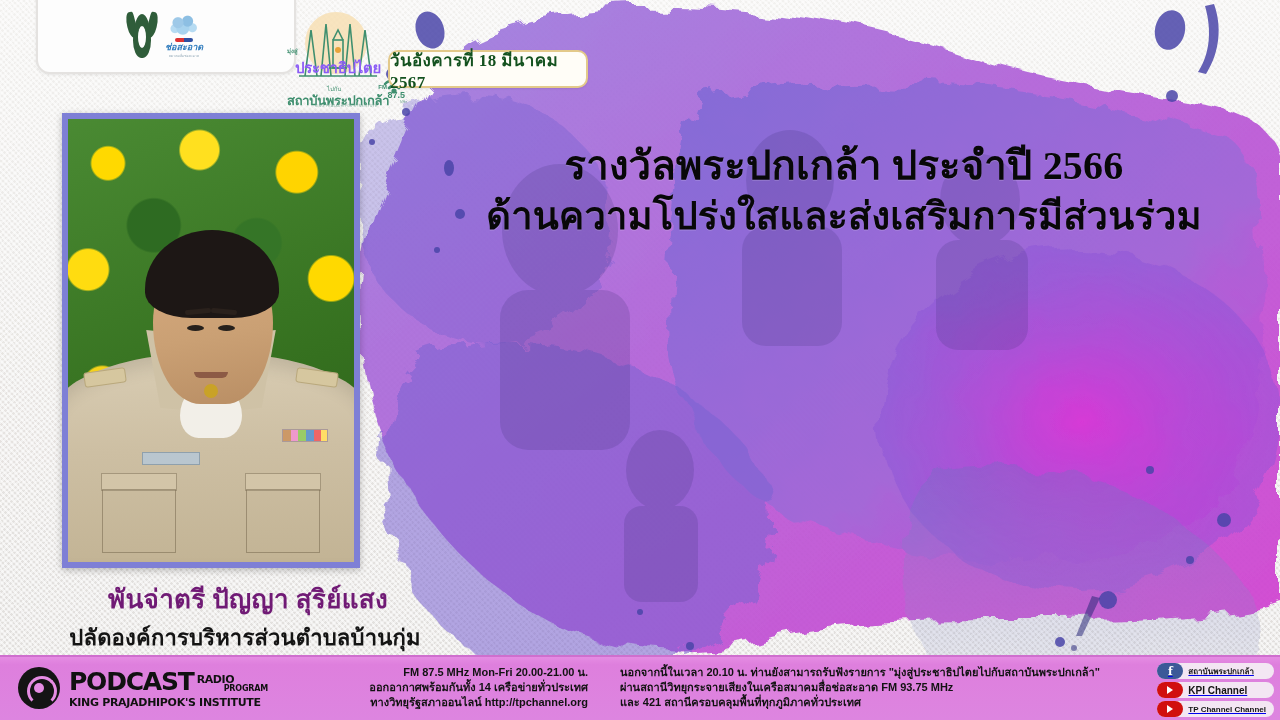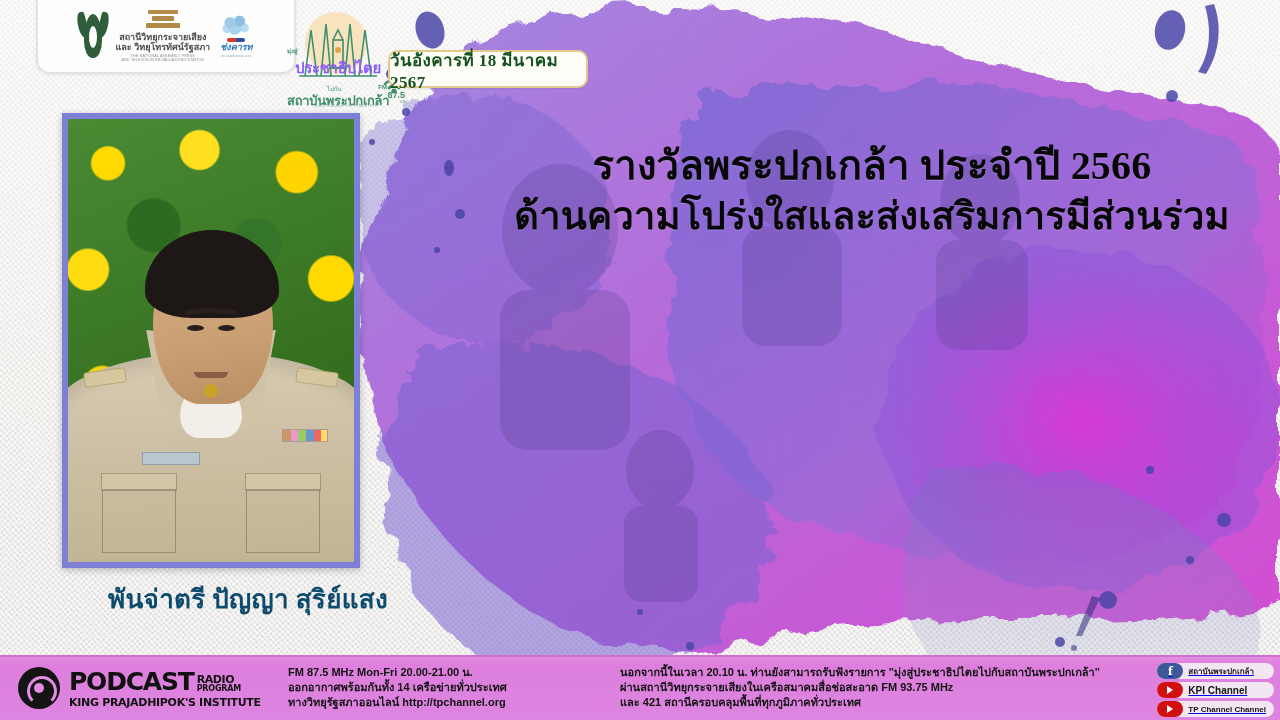--- a/index.html
+++ b/index.html
@@ -165,31 +165,31 @@
   .portrait .pocketL,.portrait .pocketR{position:absolute;bottom:2%;width:72px;height:62px;border:1px solid rgba(120,106,80,.55);}
   .portrait .pocketL{left:34px;}
   .portrait .pocketR{right:34px;}
   .portrait .flapL,.portrait .flapR{position:absolute;bottom:16%;width:74px;height:16px;background:#d3c5a8;border:1px solid rgba(120,106,80,.5);}
   .portrait .flapL{left:33px;}
   .portrait .flapR{right:33px;}
 
   
   .cap-name{
     position:absolute;left:48px;top:578px;width:400px;text-align:center;
-    font-size:26px;font-weight:bold;color:#0c4a6e;
+    font-size:26px;font-weight:bold;color:#701a75;
     font-family:"Liberation Serif","DejaVu Serif",serif;letter-spacing:.3px;
   }
   .cap-role{
     position:absolute;left:30px;top:620px;width:430px;text-align:center;
     font-size:22px;font-weight:bold;color:#141414;
     font-family:"Liberation Serif","DejaVu Serif",serif;letter-spacing:.2px;
   }
 
   
-  .headline{position:absolute;left:472px;top:140px;width:800px;text-align:center;}
+  .headline{position:absolute;left:444px;top:140px;width:800px;text-align:center;}
   .headline .ln{
     display:block;color:#080808;font-weight:bold;
     font-family:"Liberation Serif","DejaVu Serif",serif;
     line-height:1.30;letter-spacing:.2px;
     text-shadow:0 1px 0 rgba(255,255,255,.18);
   }
   .headline .ln1{font-size:40px;}
   .headline .ln2{font-size:38px;}
   .headline .ln3{font-size:38px;}
   .headline .ln4{font-size:38px;}
@@ -207,25 +207,25 @@
     border:3px solid #e58ce3;border-bottom-color:transparent;
   }
   .pod .mic::after{
     content:"";position:absolute;left:50%;top:50%;width:10px;height:10px;margin:-5px 0 0 -5px;border-radius:50%;background:#e58ce3;
   }
   .pod .stack{display:flex;flex-direction:column;line-height:1;}
   .pod .row1{display:flex;align-items:flex-end;gap:3px;}
   .pod .big{font-size:25px;font-weight:bold;color:#111;letter-spacing:-1.2px;font-family:"DejaVu Sans",sans-serif;}
   .pod .smcol{display:flex;flex-direction:column;line-height:1.02;}
   .pod .sm1{font-size:11px;font-weight:bold;color:#111;letter-spacing:-.4px;font-family:"DejaVu Sans",sans-serif;}
-  .pod .sm2{font-size:8px;font-weight:bold;color:#111;letter-spacing:-.2px;font-family:"DejaVu Sans",sans-serif;}
+  .pod .sm2{font-size:8px;font-weight:bold;color:#111;letter-spacing:-.2px;font-family:"DejaVu Sans",sans-serif;margin-left:27px;}
   .pod .row2{font-size:11px;font-weight:bold;color:#111;letter-spacing:-.3px;margin-top:3px;font-family:"DejaVu Sans",sans-serif;}
 
   .fblock{position:absolute;color:#121212;font-weight:bold;line-height:1.38;}
-  .fblock.mid{left:288px;top:8px;width:300px;text-align:left;font-size:11px;}
+  .fblock.mid{left:288px;top:8px;width:300px;text-align:right;font-size:11px;}
   .fblock.right{left:620px;top:8px;width:500px;font-size:11px;text-align:left;}
 
   .socials{position:absolute;right:6px;top:6px;display:flex;flex-direction:column;gap:3px;}
   .soc{display:flex;align-items:center;height:16px;border-radius:9px;background:#f3e6f3;padding-right:8px;}
   .soc .ic{width:26px;height:16px;border-radius:9px;display:flex;align-items:center;justify-content:center;margin-right:5px;flex:0 0 auto;}
   .soc .ic.fb{background:#3b5998;color:#fff;font-weight:bold;font-size:11px;font-family:"DejaVu Serif",serif;}
   .soc .ic.yt{background:#d10f0f;}
   .soc .ic.yt .tri{width:0;height:0;border-left:6px solid #fff;border-top:4px solid transparent;border-bottom:4px solid transparent;}
   .soc .lbl{font-size:8px;font-weight:bold;color:#141414;white-space:nowrap;}
   .soc .lbl.big{font-size:10px;}
@@ -327,35 +327,24 @@
     </svg>
   </div>
 
   <div class="logo-card">
     <div class="garuda">
       <span class="wingL"></span>
         <span class="wingR"></span>
       <span class="body"></span>
         <span class="inner"></span>
     </div>
-    <div class="nbt">
-      <span class="bars">
-          <i></i>
-          <i></i>
-          <i></i>
-        </span>
-      <span class="th">สถานีวิทยุกระจายเสียง
-และ วิทยุโทรทัศน์รัฐสภา</span>
-      <span class="en">THE NATIONAL ASSEMBLY PRESS
-AND TELEVISION BROADCASTING STATION</span>
-    </div>
     <div class="clean">
       <span class="burst"></span>
       <span class="ribbon"></span>
-      <span class="w1">ช่งคารท</span>
+      <span class="w1">ช่อสะอาด</span>
       <span class="w2">สมาคมสื่อช่อสะอาด</span>
     </div>
   </div>
 
   <div class="demo-mark">
     <span class="halo"></span>
     <svg class="mon" viewBox="0 0 86 62" aria-hidden="true">
       <g fill="none" stroke="#3f8f6f" stroke-width="1.6">
         <path d="M10 60 L16 14 L22 60"></path>
         <path d="M26 60 L31 8 L36 60"></path>
@@ -408,20 +397,21 @@
     <span class="badge"></span>
     <span class="ribbons"></span>
     <span class="nametag"></span>
     <span class="flapL"></span>
     <span class="flapR"></span>
     <span class="pocketL"></span>
     <span class="pocketR"></span>
   </div>
 
   <div class="cap-name">พันจ่าตรี ปัญญา  สุริย์แสง</div>
+  <div class="cap-role">ปลัดองค์การบริหารส่วนตำบลบ้านกุ่ม</div>
 
   <div class="headline">
     <span class="ln ln1">รางวัลพระปกเกล้า ประจำปี 2566</span>
     <span class="ln ln2">ด้านความโปร่งใสและส่งเสริมการมีส่วนร่วม</span>
   </div>
 
   <div class="footer">
 
     <div class="pod">
       <span class="mic"></span>

